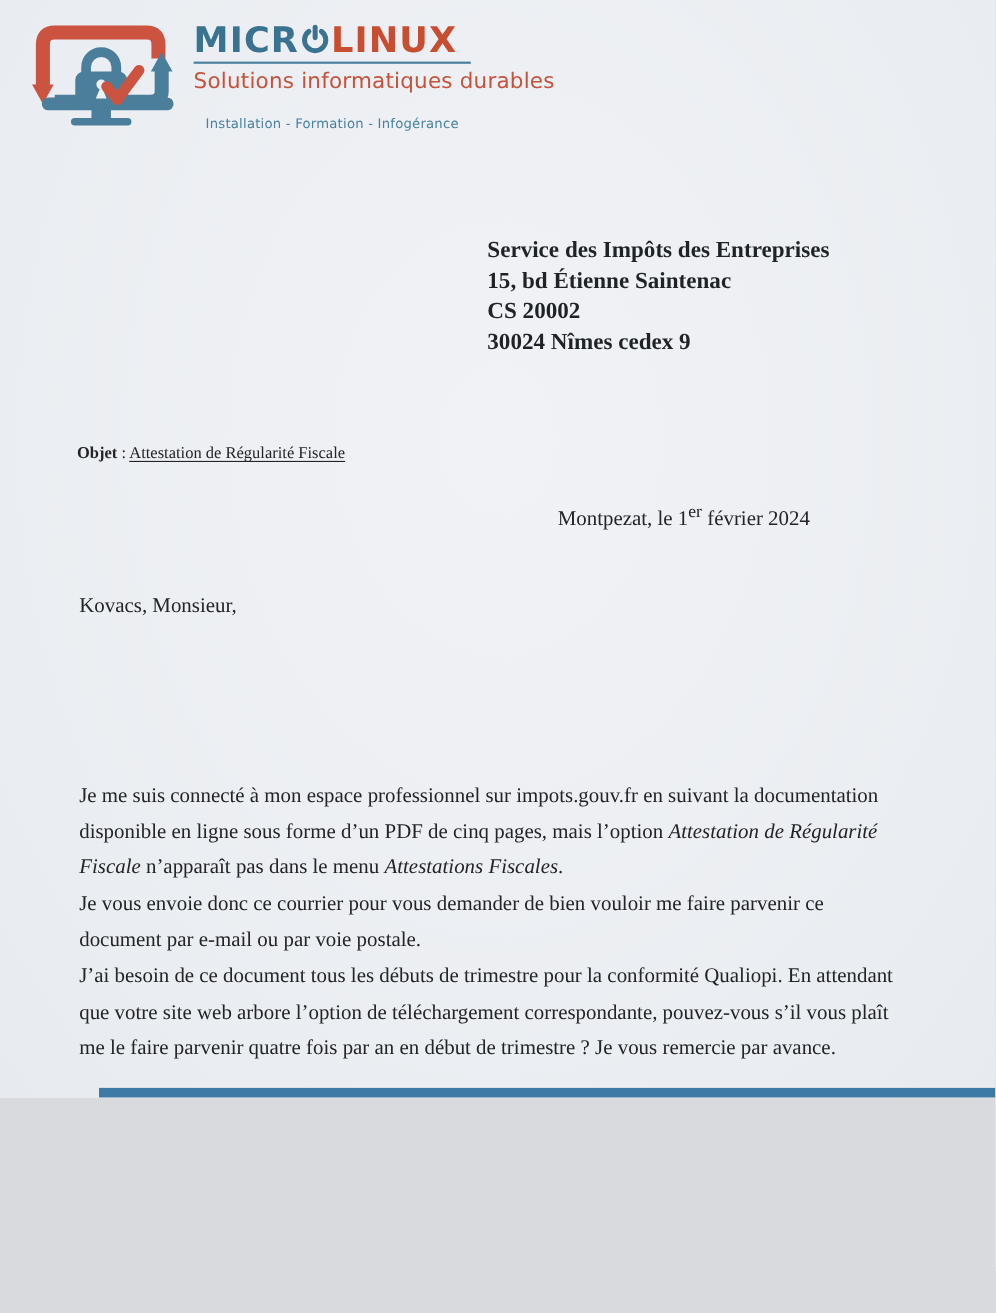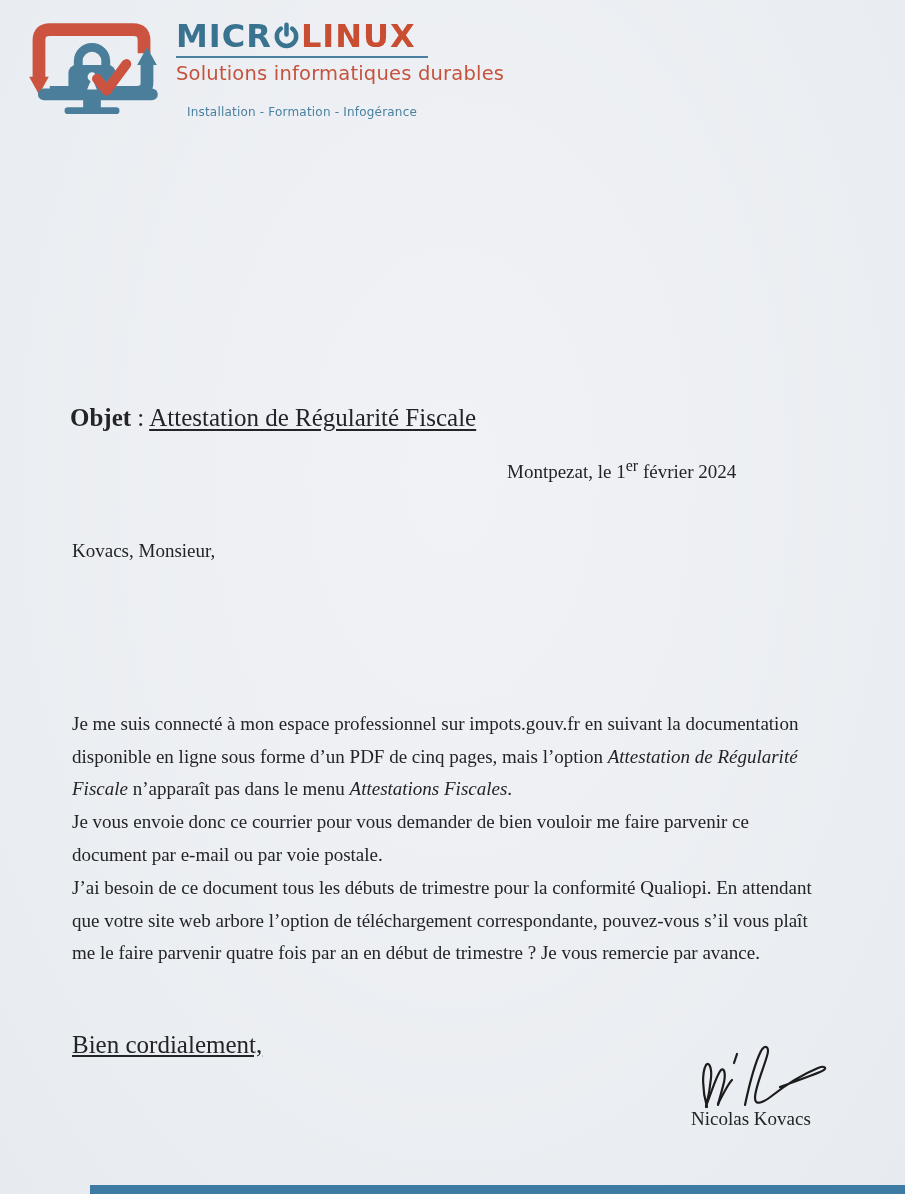--- a/index.html
+++ b/index.html
@@ -1,20 +1,20 @@
 <!DOCTYPE html>
 <html><head>
 <meta charset="utf-8">
 <style>
   * { margin: 0; padding: 0; box-sizing: border-box; }
   html, body { background: #d8dadd; }
   .page {
     position: relative;
     width: 905px;
-    height: 1194px;
+    height: 998px;
     margin: 0 auto;
     background: #edf0f4;
     background-image: radial-gradient(ellipse at 50% 40%, #f0f2f6 0%, #eaedf1 75%, #e7eaee 100%);
     overflow: hidden;
     font-family: "Liberation Serif", serif;
     color: #222426;
   }
 
   
   .logo-mark { position: absolute; left: 18px; top: 10px; width: 148px; height: 108px; }
@@ -23,21 +23,21 @@
   .brand .suffix { color: #c94d31; }
   .power-icon { display: inline-block; width: 27px; height: 27px; vertical-align: -2px; margin: 0 1px; }
   .brand-rule { margin-top: 4px; border-top: 2px solid #4b81a0; width: 252px; }
   .tagline { margin-top: 4px; font-size: 19.5px; color: #c6523c; letter-spacing: 0.2px; white-space: nowrap; }
   .subtagline { margin-top: 20px; font-size: 12px; color: #4b81a0; text-align: center; width: 252px; letter-spacing: 0.2px; }
 
   
   .recipient { position: absolute; left: 443px; top: 214px; font-weight: bold; font-size: 21px; line-height: 27.5px; color: #1f2326; }
 
   
-  .subject { position: absolute; left: 70px; top: 404px; font-size: 25px; }
+  .subject { position: absolute; left: 70px; top: 404px; font-size: 15px; }
   .subject .label { font-weight: bold; }
   .subject .value { text-decoration: underline; text-underline-offset: 3px; }
   .dateline { position: absolute; left: 507px; top: 461px; font-size: 19px; }
   .dateline sup { font-size: 16px; vertical-align: super; line-height: 0; }
 
   
   .salutation { position: absolute; left: 72px; top: 540px; font-size: 19px; }
   .para { position: absolute; left: 72px; width: 740px; font-size: 19px; line-height: 32.6px; text-align: left; }
   .p1 { top: 611px; }
   .p2 { top: 708px; }
@@ -82,20 +82,26 @@
       <span>MICR</span><svg class="power-icon" viewBox="0 0 24 24">
         <path d="M12 2.5 V 11" fill="none" stroke="#39738f" stroke-width="4" stroke-linecap="round"></path>
         <path d="M 7 5.8 a 8.6 8.6 0 1 0 10 0" fill="none" stroke="#39738f" stroke-width="4" stroke-linecap="round"></path>
       </svg><span class="suffix" style="color: rgb(201, 77, 49);">LINUX</span>
     </div>
     <div class="brand-rule"></div>
     <div class="tagline">Solutions informatiques durables</div>
     <div class="subtagline">Installation - Formation - Infogérance</div>
   </div>
 
+  <div class="recipient">
+    <div>Service des Impôts des Entreprises</div>
+    <div>15, bd Étienne Saintenac</div>
+    <div>CS 20002</div>
+    <div>30024 Nîmes cedex 9</div>
+  </div>
 
   <div class="subject">
     <span class="label">Objet</span><span> : </span><span class="value">Attestation de Régularité Fiscale</span>
   </div>
 
   <div class="dateline">
     <span>Montpezat, le 1</span><sup>er</sup><span> février 2024</span>
   </div>
 
   <div class="salutation">Kovacs, Monsieur,</div>

